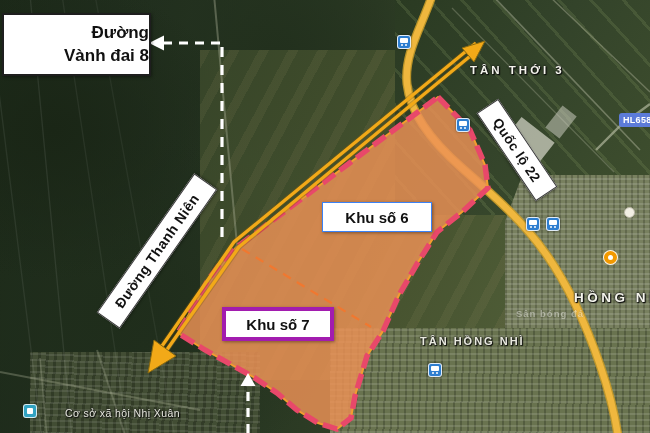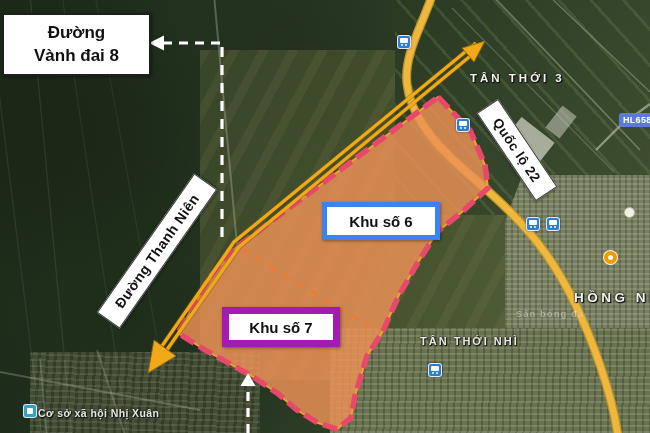--- a/index.html
+++ b/index.html
@@ -53,42 +53,42 @@
       repeating-linear-gradient(94deg, rgba(20,26,14,.35) 0 3px, rgba(0,0,0,0) 3px 8px),
       #465137;
     opacity:.9;
   }
   svg.map-svg{position:absolute;inset:0;z-index:1;}
   
   .map-label{
     position:absolute;z-index:2;font-weight:bold;color:#f4f4ec;white-space:nowrap;
     text-shadow:0 0 2px #1a1a1a,0 0 2px #1a1a1a,1px 1px 1px #000;
   }
-  #lbl-tan-thoi-3{left:470px;top:72px;font-size:11.5px;letter-spacing:3px;}
+  #lbl-tan-thoi-3{left:470px;top:64px;font-size:11.5px;letter-spacing:3px;}
   #lbl-tan-thoi-nhi{left:420px;top:335px;font-size:11px;letter-spacing:2px;opacity:.92;}
   #lbl-hong-nha{left:574px;top:290px;font-size:13.5px;letter-spacing:3.5px;}
   #lbl-san-bong{left:516px;top:308px;font-size:9.5px;letter-spacing:1px;opacity:.45;
     text-shadow:0 0 1px #333;}
-  #lbl-co-so{left:38px;top:407px;font-size:10.5px;letter-spacing:.4px;opacity:.92;font-weight:bold;}
+  #lbl-co-so{left:38px;top:407px;font-size:10.5px;letter-spacing:.4px;opacity:.92;font-weight:normal;padding-left:27px;}
   #poi-co-so{
     position:absolute;left:23px;top:404px;width:12px;height:12px;border-radius:3px;
     background:#31a3c2;border:1px solid rgba(255,255,255,.8);z-index:2;
   }
   #poi-co-so::after{content:"";position:absolute;left:3px;top:3px;width:6px;height:6px;
     background:#fff;border-radius:1px;}
   
   .ann-box{
     position:absolute;z-index:3;background:#fff;color:#111;font-weight:bold;
     display:flex;align-items:center;justify-content:center;text-align:center;
     box-shadow:1px 1px 3px rgba(0,0,0,.4);
   }
   #box-ring-road{left:2px;top:13px;width:145px;height:59px;border:2px solid #1e1e1e;
-    font-size:17px;line-height:1.35;flex-direction:column;}
-  #box-khu6{left:322px;top:202px;width:108px;height:28px;border:5px solid #3b82f6;font-size:15px;}
-  #box-khu7{left:222px;top:307px;width:104px;height:26px;border:7px solid #a21caf;font-size:15px;}
+    font-size:17px;line-height:1.35;flex-direction:column;align-items:flex-end;}
+  #box-khu6{left:322px;top:202px;width:108px;height:28px;border:1px solid #3b82f6;font-size:15px;}
+  #box-khu7{left:222px;top:307px;width:104px;height:26px;border:4px solid #a21caf;font-size:15px;}
   #box-thanh-nien{left:72px;top:237px;width:168px;height:26px;border:1px solid #3a3a3a;
     font-size:14px;transform:rotate(-55deg);letter-spacing:.5px;}
   #box-ql22{left:464px;top:137px;width:104px;height:24px;border:1px solid #3a3a3a;
     font-size:13.5px;transform:rotate(56deg);letter-spacing:.5px;}
   
   .bus{
     position:absolute;z-index:2;width:14px;height:14px;border-radius:3px;background:#2E7ED0;
     border:1px solid rgba(255,255,255,.85);box-shadow:0 0 2px rgba(0,0,0,.55);box-sizing:border-box;
   }
   .bus i{display:block;margin:2px auto 0;width:8px;height:5px;background:#fff;border-radius:1px;}
@@ -171,21 +171,21 @@
       <line x1="222" y1="47" x2="222" y2="238" stroke="#fff" stroke-width="3.2" stroke-dasharray="10 8"></line>
     </g>
 
     <g>
       <line x1="248" y1="433" x2="248" y2="384" stroke="#fff" stroke-width="3.2" stroke-dasharray="9 7"></line>
       <polygon points="248,373 240.5,386 255.5,386" fill="#fff"></polygon>
     </g>
   </svg>
 
   <div class="map-label" id="lbl-tan-thoi-3">TÂN THỚI 3</div>
-  <div class="map-label" id="lbl-tan-thoi-nhi">TÂN THỚI NHÌ</div>
+  <div class="map-label" id="lbl-tan-thoi-nhi">TÂN HỒNG NHÌ</div>
   <div class="map-label" id="lbl-hong-nha">HỒNG NHÀ</div>
   <div class="map-label" id="lbl-san-bong">Sân bóng đá</div>
   <div class="map-label" id="lbl-co-so">Cơ sở xã hội Nhị Xuân</div>
   <div id="poi-co-so"></div>
   <div id="badge-hl658">HL658</div>
 
   <div class="bus" id="bus-1">
       <i></i>
     </div>
   <div class="bus" id="bus-2">

